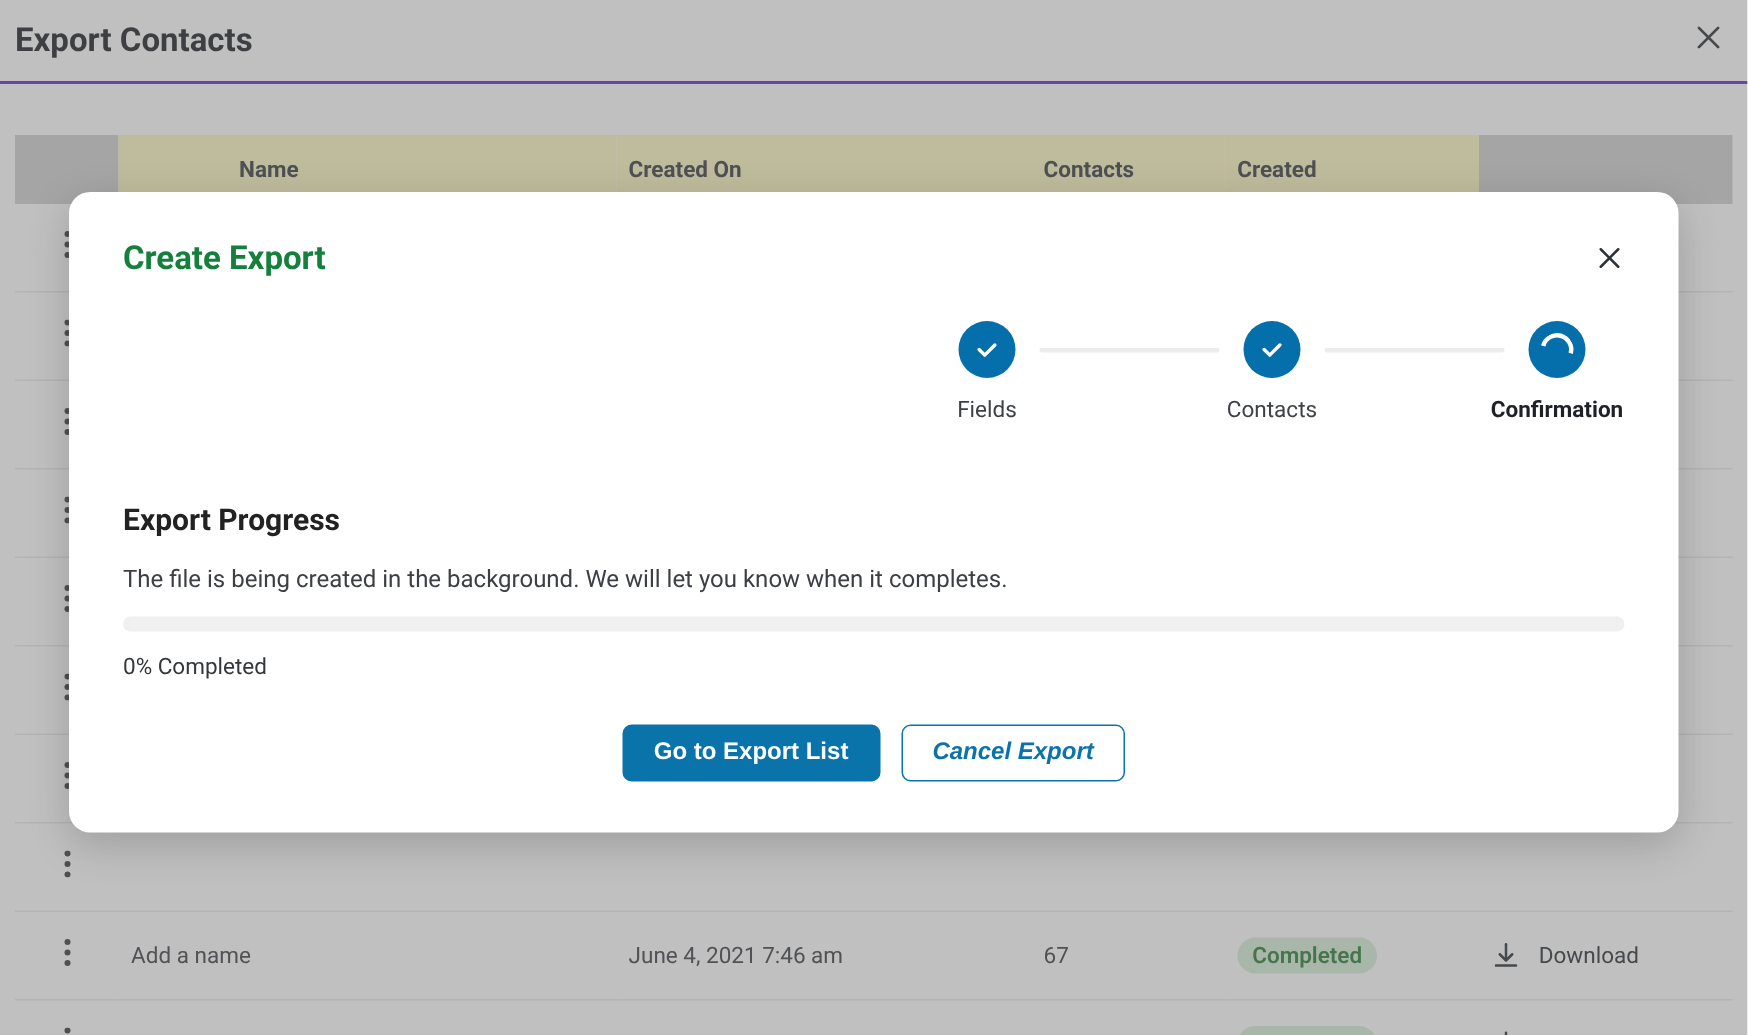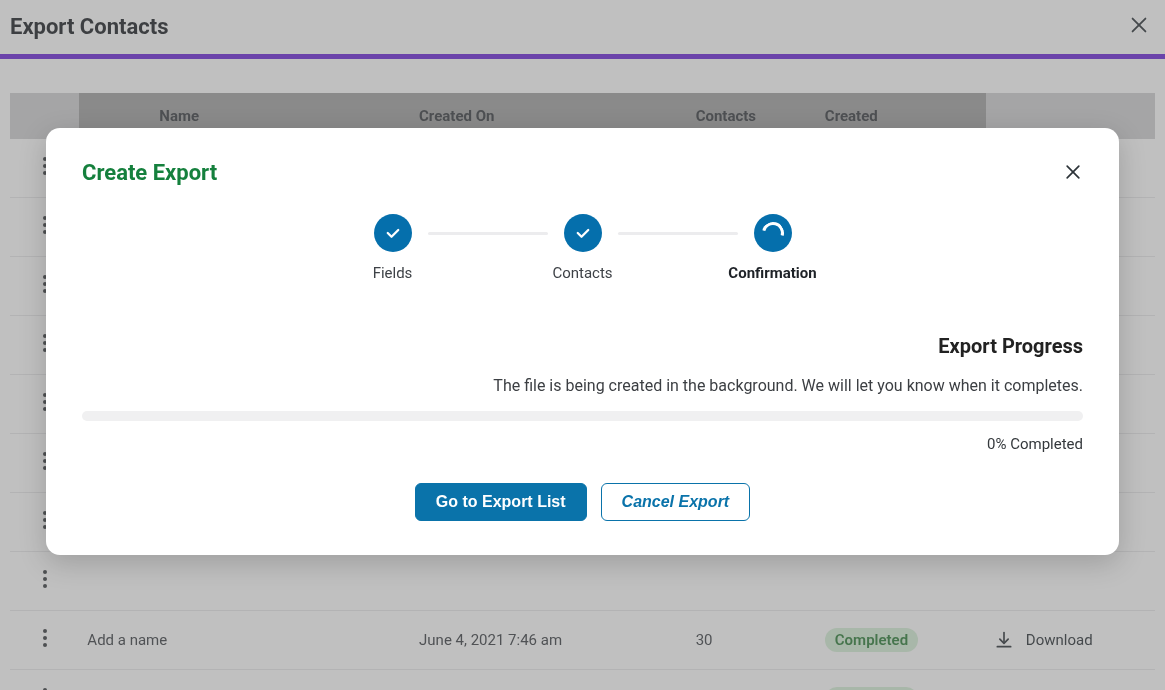--- a/index.html
+++ b/index.html
@@ -8,33 +8,33 @@
     width: 1165px;
     height: 690px;
     overflow: hidden;
     position: relative;
     background: #ffffff;
     color: #2c3338;
   }
   
   .page { width:100%; height:100%; }
   .page-header {
-    display:flex; justify-content:space-between; align-items:flex-start;
+    display:flex; justify-content:space-between; align-items:flex-end;
     padding: 14px 15px 14px 10px;
-    border-bottom: 5px solid #6d28d9;
+    border-bottom: 2px solid #6d28d9;
   }
   .page-title { font-size: 22px; font-weight: 700; color:#1e2227;}
   .page-close { cursor:pointer; }
   .table-wrap { padding: 34px 10px 0 10px; }
   table {
     width:100%;
     border-collapse: collapse;
   }
   thead th {
-    background: #a3a3a3;
+    background: #fef9c3;
     text-align:left;
     font-weight:700;
     font-size:15px;
     color:#3b3f44;
     padding: 14px 8px;
   }
   thead th.col-actions, thead th.col-download { background:#d0d1d3; }
   tbody td {
     padding: 14px 8px;
     border-bottom: 1px solid #e9e9ea;
@@ -76,42 +76,42 @@
     background:#fff;
     border-radius:14px;
     box-shadow: 0 8px 28px rgba(0,0,0,0.18);
     padding: 32px 36px 34px 36px;
   }
   .modal-header { display:flex; justify-content:space-between; align-items:flex-start; }
   .modal-title { font-size:22px; font-weight:700; color:#15803d; }
   .modal-close { cursor:pointer; margin-top:2px; }
 
   
-  .stepper { display:flex; justify-content:center; align-items:flex-start; margin-top:28px; }
+  .stepper { display:flex; justify-content:flex-end; align-items:flex-start; margin-top:28px; }
   .step { display:flex; flex-direction:column; align-items:center; width:90px; }
   .step-circle {
     width:38px; height:38px; border-radius:50%;
     background:#056fac;
     display:flex; align-items:center; justify-content:center;
   }
   .step-label { margin-top:12px; font-size:15px; color:#3e4247; }
   .step.active .step-label { font-weight:700; color:#1e2227; }
   .step-connector {
     width:120px; height:3px; background:#ececee; border-radius:2px;
     margin: 18px -10px 0 -10px;
   }
   .spinner-arc {
     width:22px; height:22px; border-radius:50%;
     border:3px solid transparent;
     border-top-color:#fff; border-right-color:#fff;
     transform: rotate(-30deg);
   }
 
   
-  .progress-section { text-align:right; margin-top:52px; }
+  .progress-section { text-align:left; margin-top:52px; }
   .progress-title { font-size:20px; font-weight:700; color:#222;}
   .progress-desc { margin-top:18px; font-size:16px; color:#3c3f43; }
   .progress-bar-track {
     margin-top:16px; height:10px; width:100%;
     background:#f0f0f1; border-radius:6px; overflow:hidden;
   }
   .progress-bar-fill { height:100%; width:0%; background:#056fac; }
   .progress-text { margin-top:14px; font-size:15px; color:#34383c; }
 
   .modal-actions { display:flex; justify-content:center; gap:14px; margin-top:30px; }
@@ -366,21 +366,21 @@
       <span class="dots-btn">
         <svg width="6" height="18" viewBox="0 0 6 18" fill="#3c3f43">
                   <circle cx="3" cy="2" r="2"></circle>
                   <circle cx="3" cy="9" r="2"></circle>
                   <circle cx="3" cy="16" r="2"></circle>
                 </svg>
       </span>
     </td>
     <td class="col-name"><span>Add a name</span></td>
     <td class="col-created"><span>June 4, 2021 7:46 am</span></td>
-    <td class="col-contacts"><span>30</span></td>
+    <td class="col-contacts"><span>67</span></td>
     <td class="col-status"><span class="badge">Completed</span></td>
     <td class="col-download">
       <span class="download-cell">
         <svg width="20" height="20" viewBox="0 0 24 24" fill="none" stroke="#2c3338" stroke-width="2" stroke-linecap="round" stroke-linejoin="round">
                   <path d="M12 3v12"></path>
                   <polyline points="7 11 12 16 17 11"></polyline>
                   <path d="M4 20h16"></path>
                 </svg>
         <span>Download</span>
       </span>

